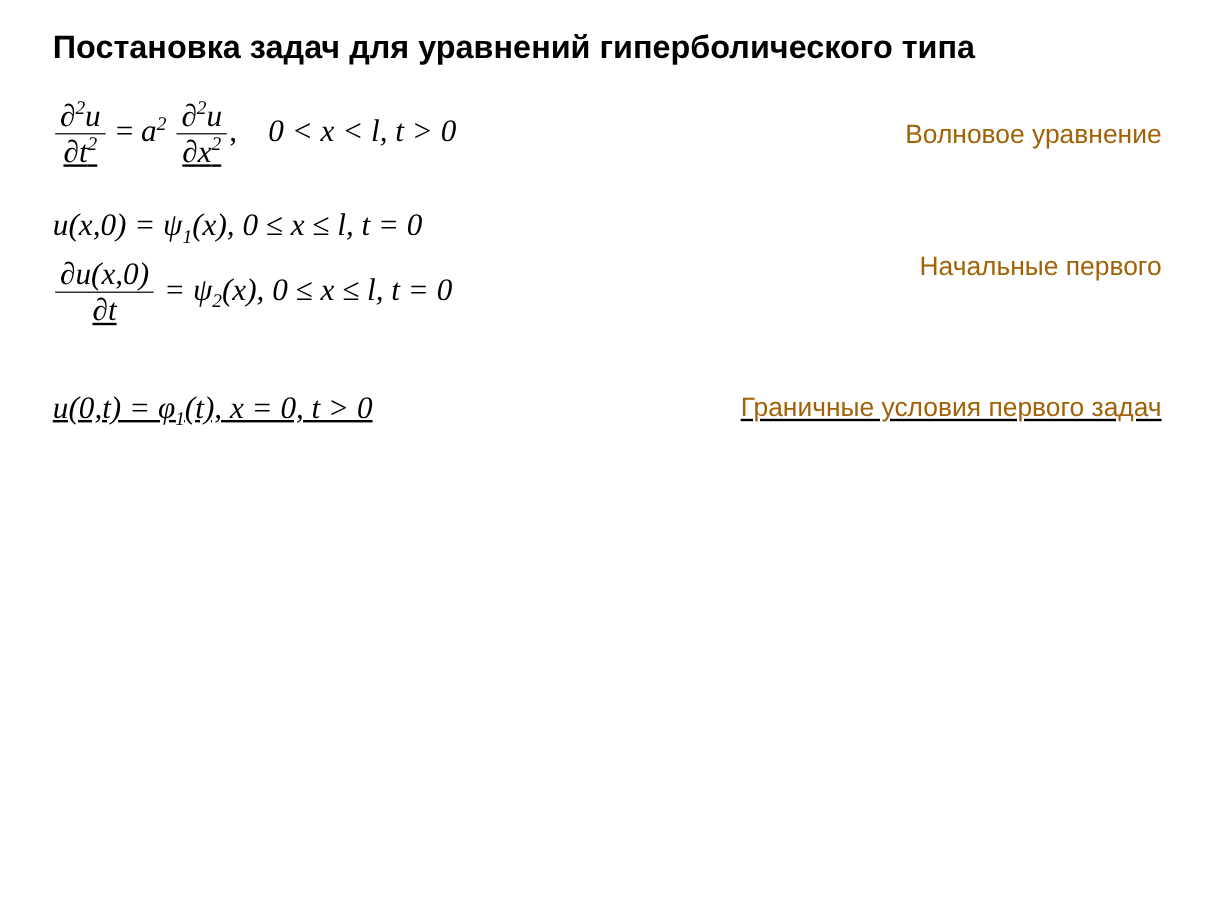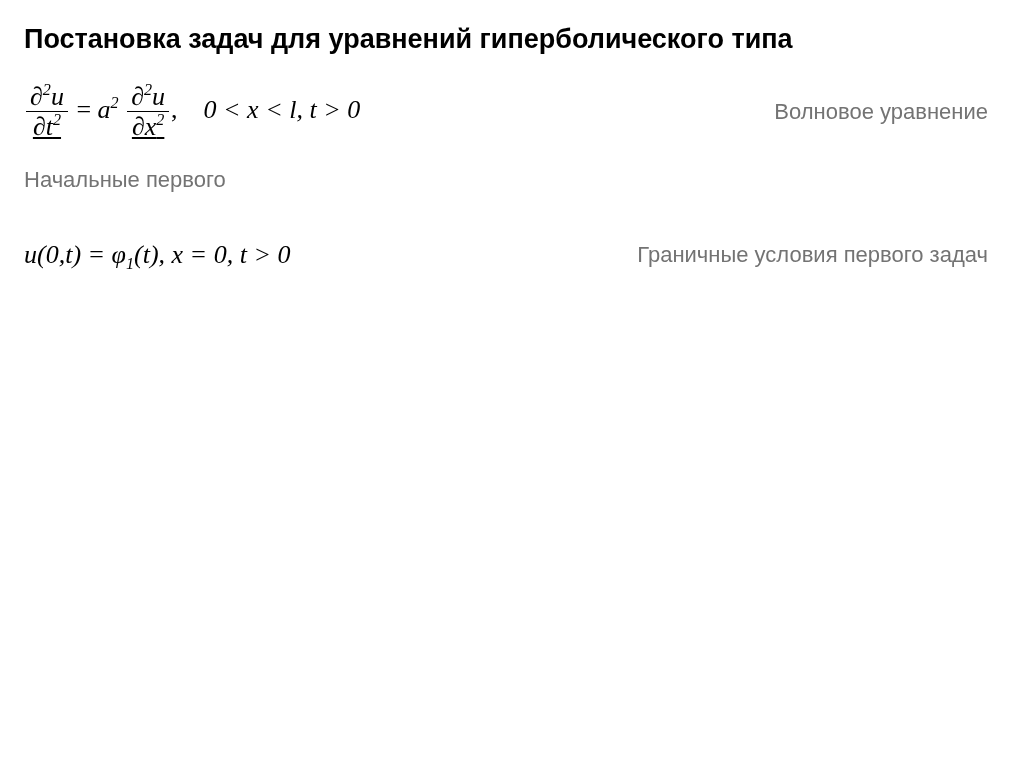--- a/index.html
+++ b/index.html
@@ -9,21 +9,21 @@
     height: 768px;
     background: #ffffff;
     font-family: "Arial", "Helvetica", sans-serif;
     color: #000;
   }
   .slide {
     position: relative;
     width: 1024px;
     height: 696px;
     box-sizing: border-box;
-    padding: 24px 24px;
+    padding: 24px 44px;
   }
   .title {
     font-weight: bold;
     font-size: 27px;
     color: #000;
     margin-bottom: 22px;
   }
   .row {
     display: flex;
     align-items: center;
@@ -34,21 +34,21 @@
     font-family: "Times New Roman", Times, serif;
     font-style: italic;
     font-size: 26px;
     color: #000;
     white-space: nowrap;
   }
   .math .op {
     font-style: normal;
   }
   .note {
-    color: #737373;
+    color: #a16207;
     font-size: 22px;
     text-align: right;
     padding-right: 12px;
   }
   .frac {
     display: inline-block;
     vertical-align: middle;
     text-align: center;
     margin: 0 2px;
   }
@@ -110,24 +110,35 @@
         <span class="den">
           <span>∂x</span><sup>2</sup>
         </span>
       </span><span class="op">,</span>
       &nbsp;&nbsp;&nbsp;<span>0 &lt; x &lt; l,  t &gt; 0</span>
     </div>
     <div class="note">Волновое уравнение</div>
   </div>
 
   <div class="row block">
+    <div>
+      <div class="math eqline">
+        <span>u(x,0) = ψ</span><sub>1</sub><span>(x),    0 ≤ x ≤ l,  t = 0</span>
+      </div>
+      <div class="math eqline">
+        <span class="frac">
+          <span class="num">∂u(x,0)</span>
+          <span class="den">∂t</span>
+        </span><span> = ψ</span><sub>2</sub><span>(x),   0 ≤ x ≤ l,  t = 0</span>
+      </div>
+    </div>
     <div class="note">Начальные первого</div>
   </div>
 
-  <div class="row block" style="margin-top:41px;">
+  <div class="row block" style="margin-top:41px;text-decoration:underline;">
     <div>
       <div class="math eqline">
         <span>u(0,t) = φ</span><sub>1</sub><span>(t),     x = 0,   t &gt; 0</span>
       </div>
     </div>
     <div class="note">Граничные условия первого задач</div>
   </div>
 
 </div>
 

